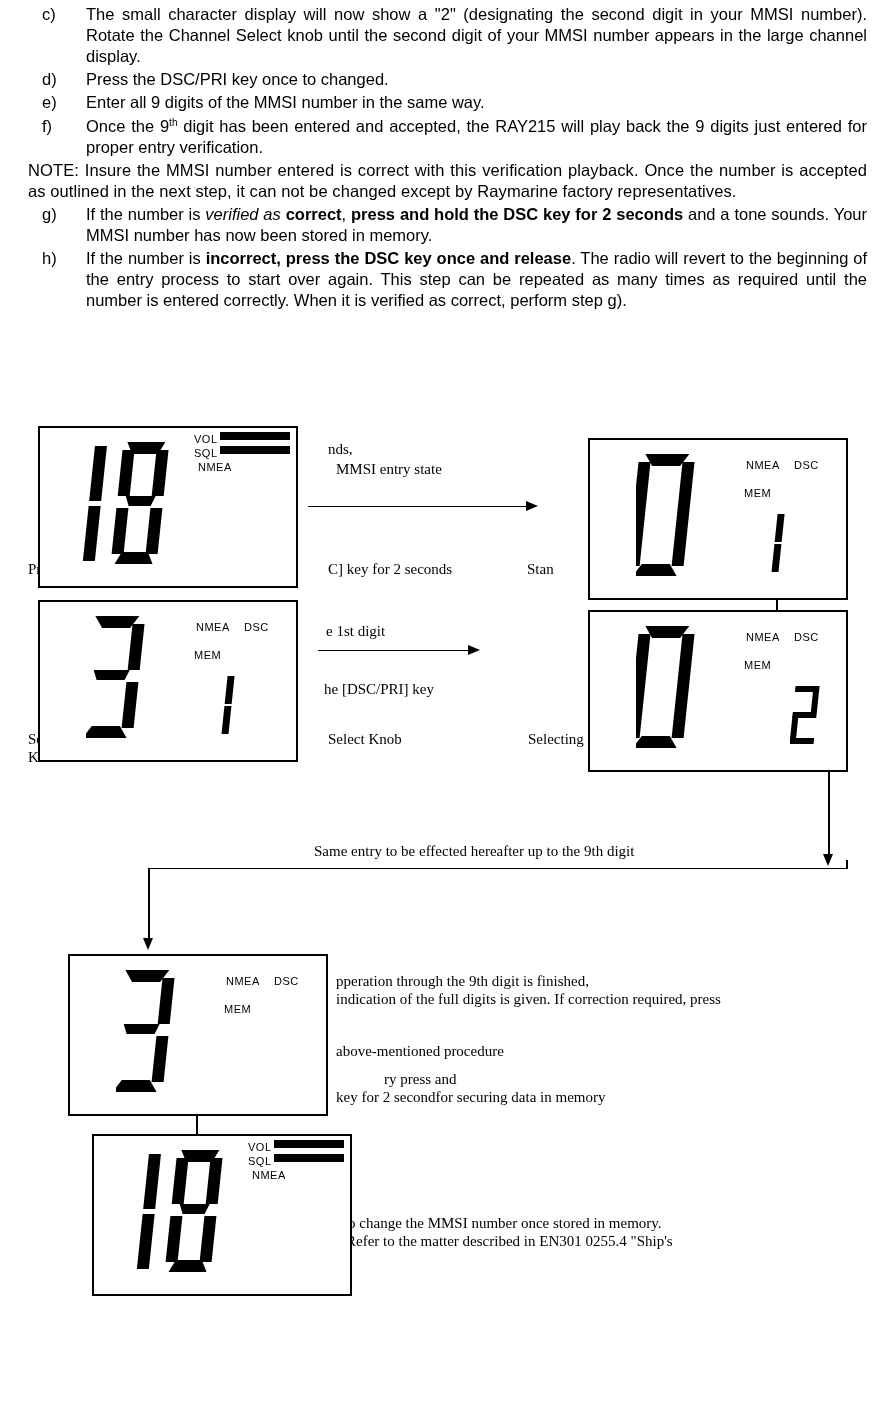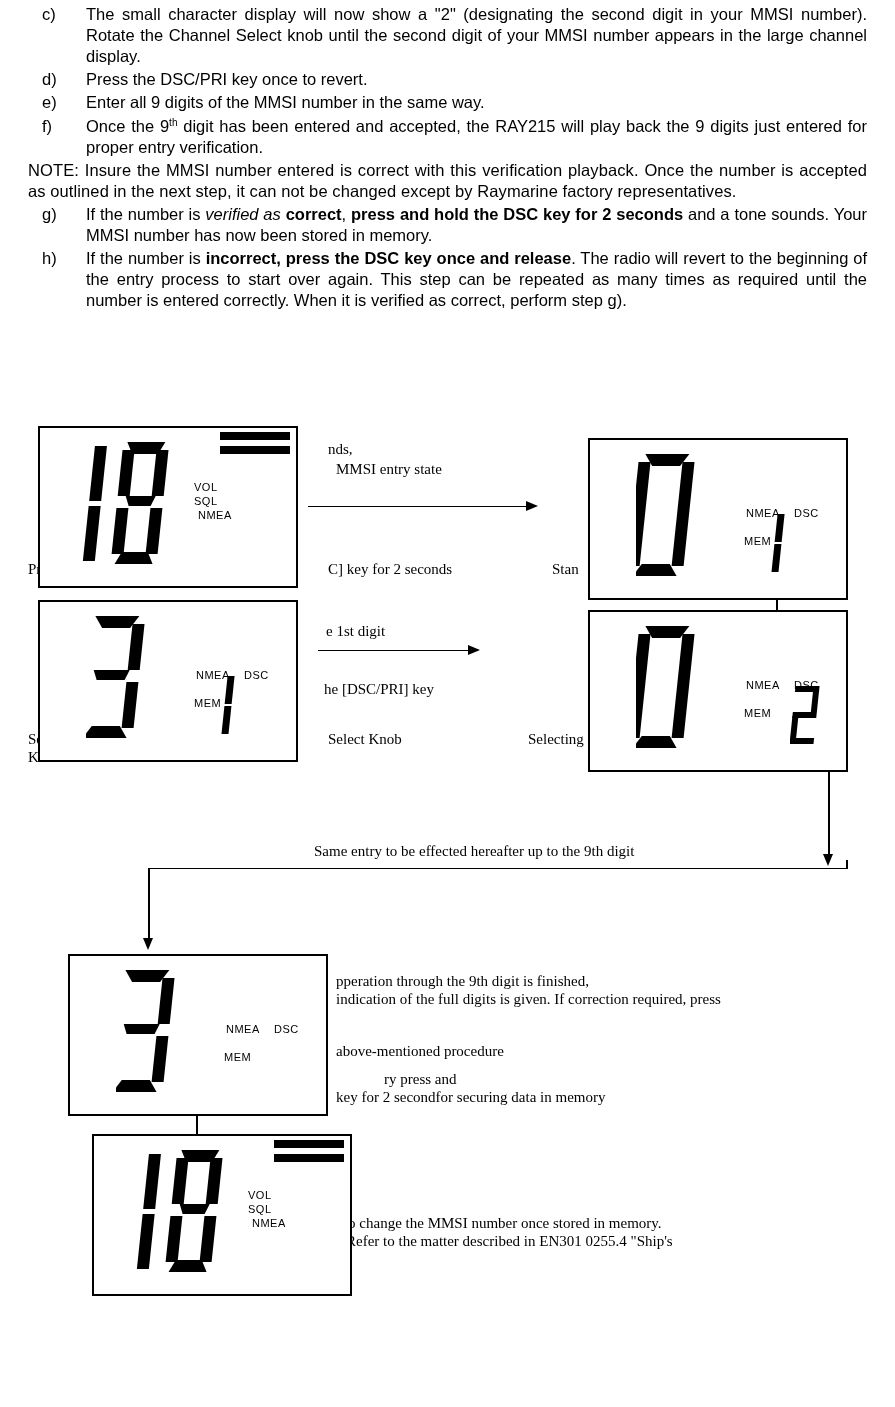--- a/index.html
+++ b/index.html
@@ -67,21 +67,20 @@
     border: 2px solid #000;
     width: 256px;
     height: 158px;
     z-index: 5;
   }
   .lcd .ind-label {
     position: absolute;
     font-family: Arial, sans-serif;
     font-size: 11px;
     letter-spacing: 0.5px;
-    margin-top: 48px;
   }
   .lcd .bar {
     position: absolute;
     background: #000;
     height: 8px;
   }
 
   
   svg.seg { display:block; }
 
@@ -110,21 +109,21 @@
 
 <div class="page">
 
   <ol class="ol-alpha">
     <li>
       <span class="marker">c)</span>
       <span class="litxt">The small character display will now show a "2" (designating the second digit in your MMSI number).  Rotate the Channel Select knob until the second digit of your MMSI number appears in the large channel display.</span>
     </li>
     <li>
       <span class="marker">d)</span>
-      <span class="litxt">Press the DSC/PRI key once to revert.</span>
+      <span class="litxt">Press the DSC/PRI key once to changed.</span>
     </li>
     <li>
       <span class="marker">e)</span>
       <span class="litxt">Enter all 9 digits of the MMSI number in the same way.</span>
     </li>
     <li>
       <span class="marker">f)</span>
       <span class="litxt">
         <span>Once the 9</span><sup>th</sup><span> digit has been entered and accepted, the RAY215 will play back the 9 digits just entered for proper entry verification.</span>
       </span>
@@ -148,21 +147,21 @@
     </li>
   </ol>
 
   <div class="diagram-area">
 
     <div class="note-text" style="left:300px; top:8px;">nds,</div>
     <div class="note-text" style="left:308px; top:28px;">MMSI entry state</div>
 
     <div class="note-text" style="left:0px; top:128px;">Press</div>
     <div class="note-text" style="left:300px; top:128px;">C] key for 2 seconds</div>
-    <div class="note-text" style="left:524px; top:128px;text-align:right;">Stan</div>
+    <div class="note-text" style="left:499px; top:128px;text-align:right;">Stan</div>
 
     <div class="note-text" style="left:298px; top:190px;">e 1st digit</div>
     <div class="note-text" style="left:296px; top:248px;">he [DSC/PRI] key</div>
 
     <div class="note-text" style="left:0px; top:298px;">Se</div>
     <div class="note-text" style="left:300px; top:298px;">Select Knob</div>
     <div class="note-text" style="left:500px; top:298px;">Selecting</div>
     <div class="note-text" style="left:0px; top:316px;">Kn</div>
 
     <div class="note-text" style="left:286px; top:410px;">Same entry to be effected hereafter up to the 9th digit</div>

